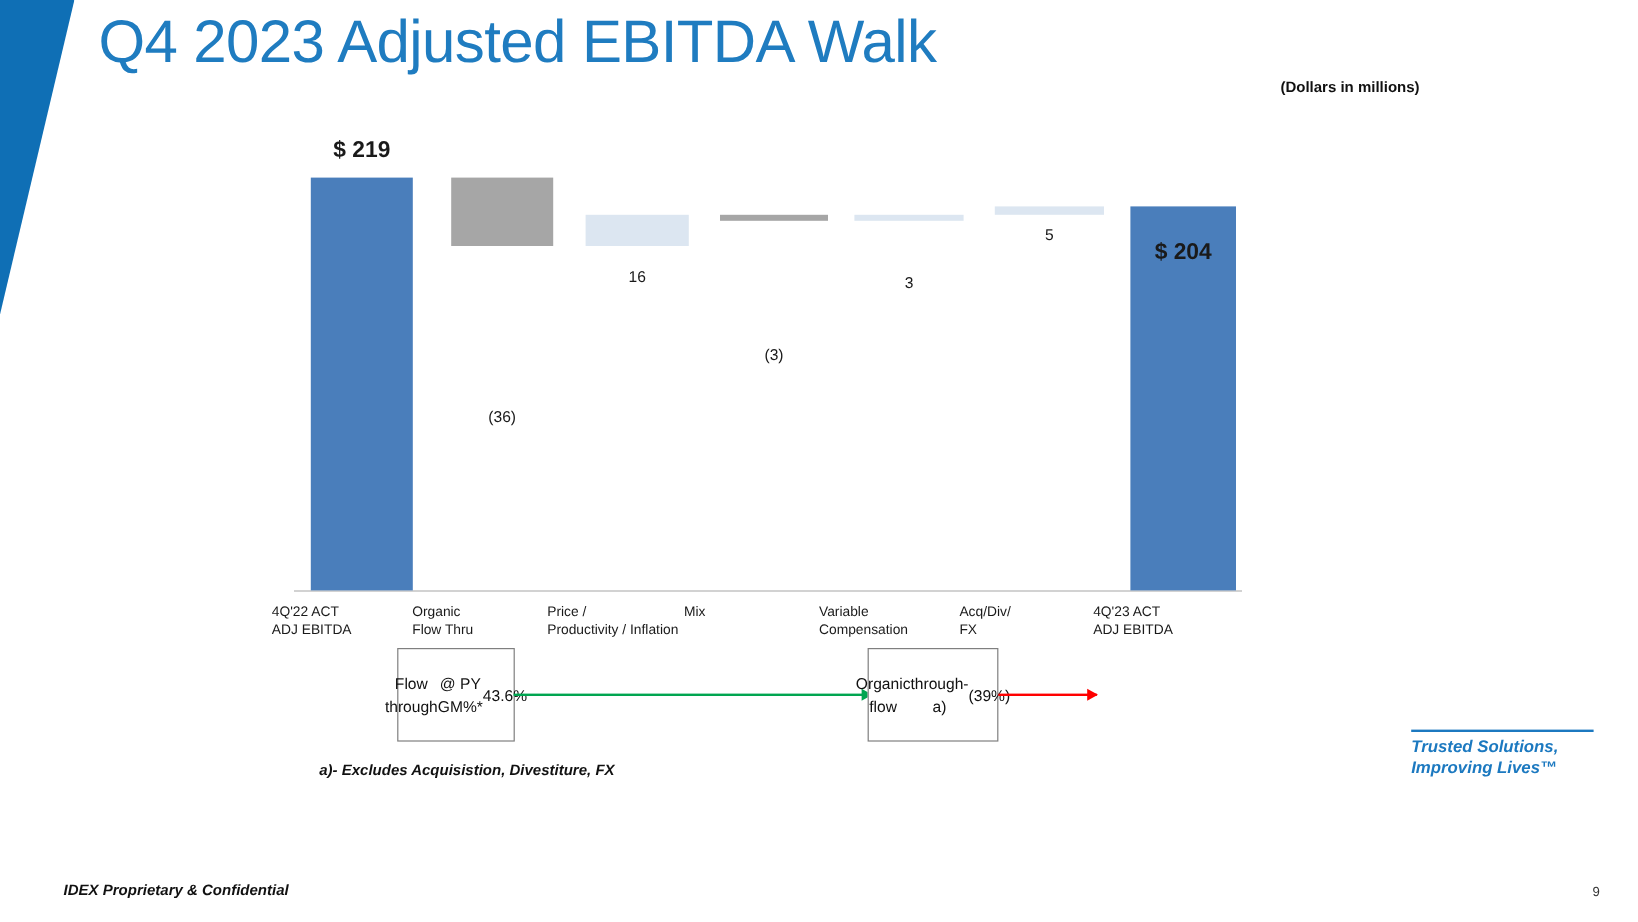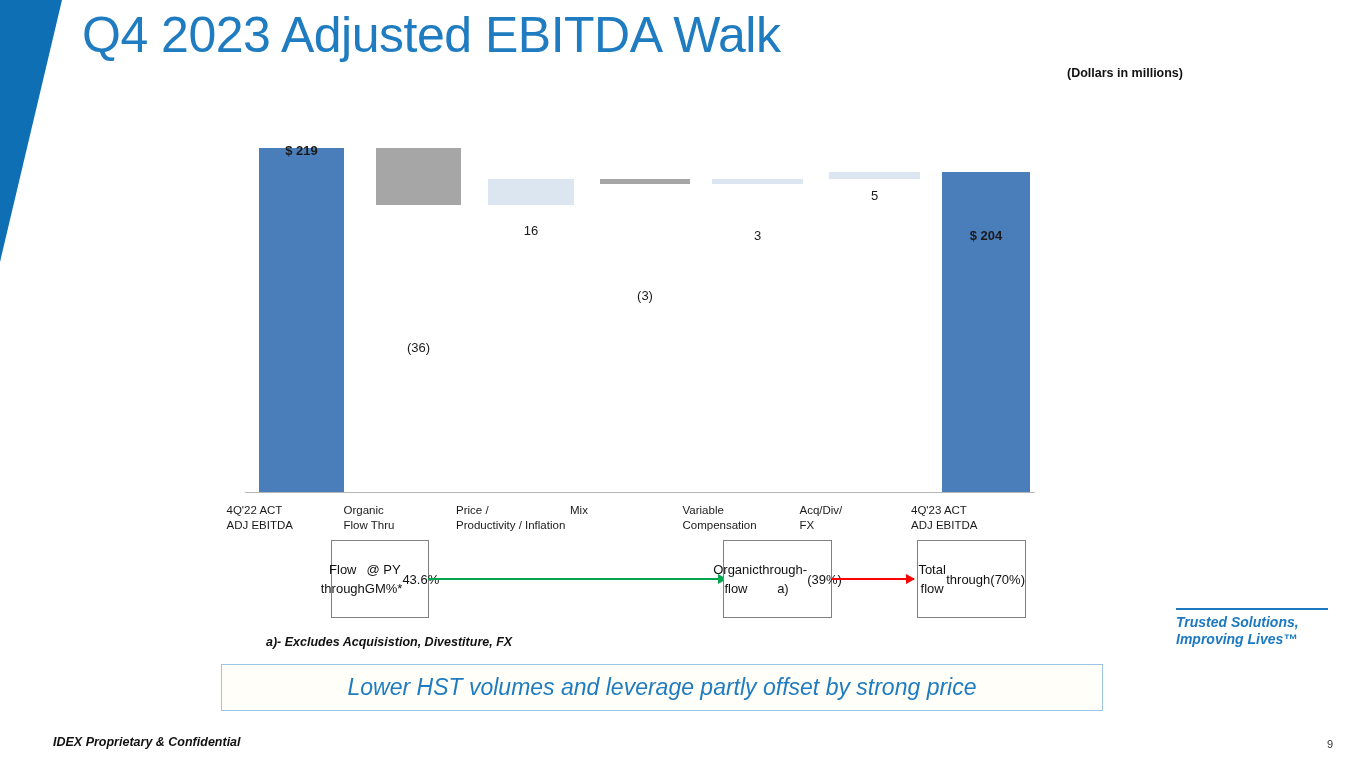--- a/index.html
+++ b/index.html
@@ -35,21 +35,21 @@
   .chart{position:absolute;left:0;top:0;width:1365px;height:768px;}
   .axis-line{
     position:absolute;left:245px;top:492px;width:790px;height:1px;
     background:#b5b5b5;
   }
   .bar{position:absolute;}
   .bar-label{
     position:absolute;font-size:13px;color:#1a1a1a;text-align:center;
     white-space:nowrap;
   }
-  .bar-label.strong{font-weight:bold;font-size:13px;margin-top:28px;}
+  .bar-label.strong{font-weight:bold;font-size:19px;}
 
   
   .cat{
     position:absolute;text-align:left;font-size:11.5px;color:#1a1a1a;
     line-height:15px;
   }
 
   
   .callout{
     position:absolute;border:1px solid #7f7f7f;background:#fff;
@@ -182,31 +182,23 @@
     <span>Organic flow</span>
     <span>through-a)</span>
     <span>(39%)</span>
   </div>
 
   <div class="arrow" style="left:832px;top:578px;width:82px;">
     <div class="shaft" style="background:#FF0000;"></div>
     <div class="head" style="border-left:9px solid #FF0000;"></div>
   </div>
 
-  <div class="callout" style="left:917px;top:540px;width:107px;height:76px;">
-    <span>Total flow</span>
-    <span>through</span>
-    <span>(70%)</span>
-  </div>
 
   <div class="footnote-a">a)- Excludes Acquisistion, Divestiture, FX</div>
 
-  <div class="banner">
-    <div class="banner-text">Lower HST volumes and leverage partly offset by strong price</div>
-  </div>
 
   <div class="logo">
     <div class="logo-rule"></div>
     <div class="logo-tag">Trusted Solutions,</div>
     <div class="logo-tag" style="margin-top:0;">Improving Lives™</div>
   </div>
 
   <div class="footer-conf">IDEX Proprietary &amp; Confidential</div>
   <div class="page-num">9</div>
 

